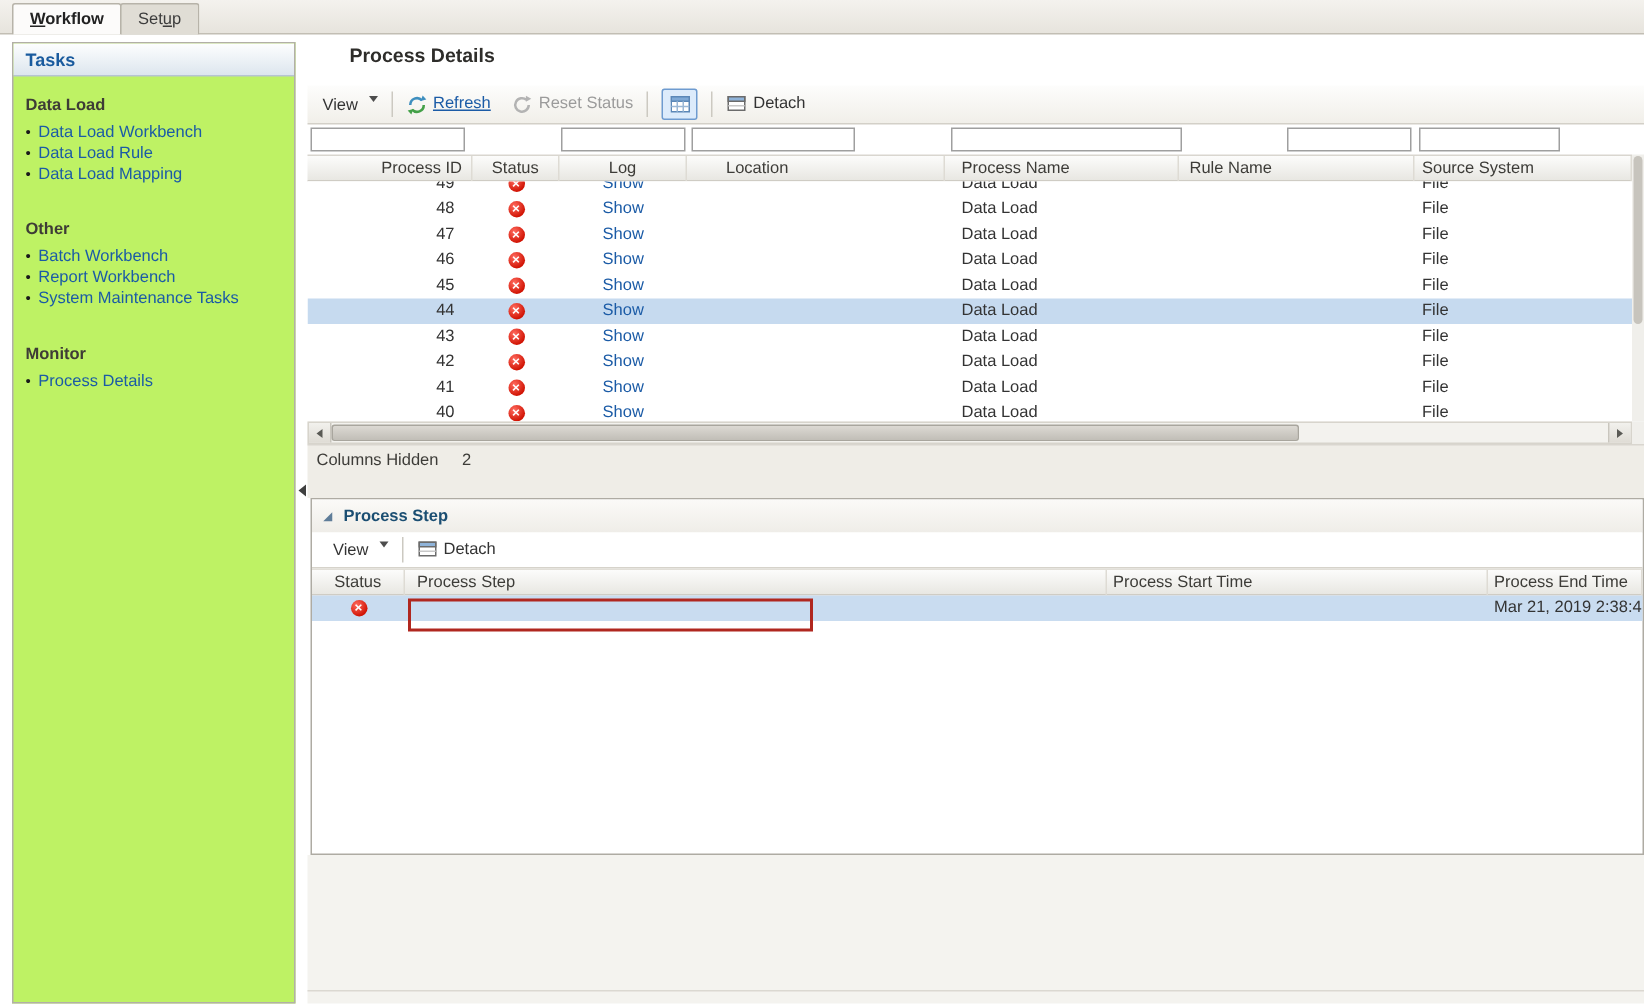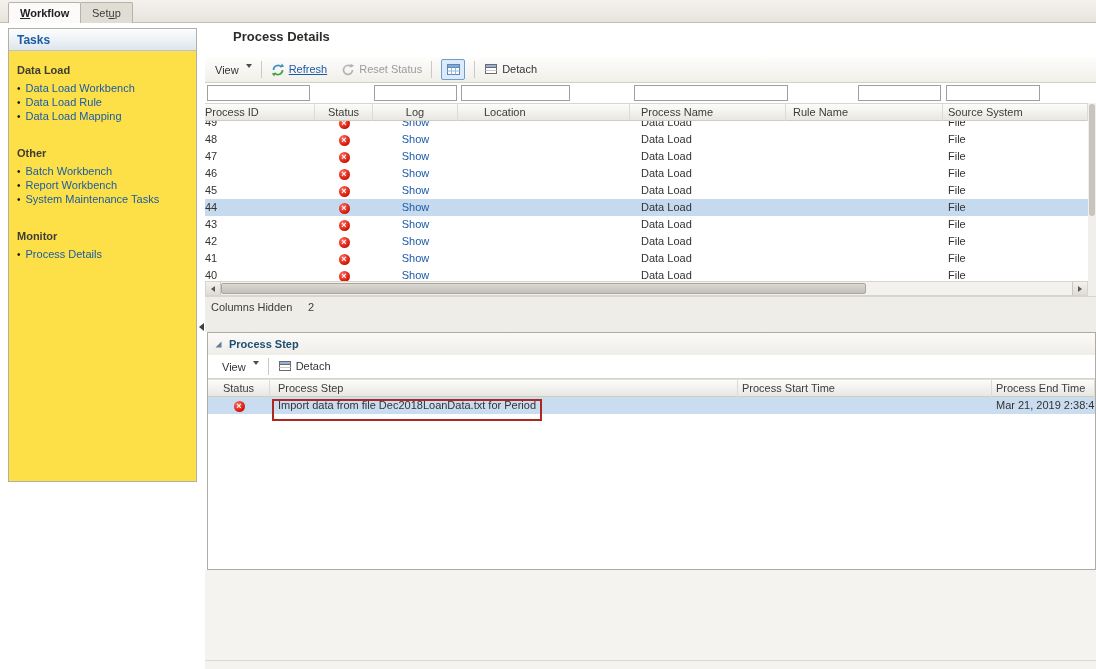--- a/index.html
+++ b/index.html
@@ -9,21 +9,21 @@
 
   
   .tabbar{position:absolute;left:0;top:0;width:1096px;height:23px;
           background:linear-gradient(#f4f2ee,#e7e4dd);border-bottom:1px solid #c2beb4}
   .tab{position:absolute;top:2px;height:21px;line-height:20px;padding:0 11px;
        border:1px solid #b7b3a9;border-bottom:none;border-radius:2px 2px 0 0;cursor:default;white-space:nowrap}
   .tab-active{left:8px;background:#fcfbfa;font-weight:bold;color:#222;z-index:2}
   .tab-inactive{left:80px;background:#e0ddd5;color:#3c3c3c}
 
   
-  .sidebar{position:absolute;left:8px;top:28px;width:189px;height:454px;background:#fde047;border:1px solid #b2afa7}
+  .sidebar{position:absolute;left:8px;top:28px;width:189px;height:641px;background:#bef264;border:1px solid #b2afa7}
   .sidebar-header{height:22px;line-height:22px;padding-left:8px;
     background:linear-gradient(#fdfefe,#dde6ee);border-bottom:1px solid #b7c4d2;
     color:#1a5b9e;font-weight:bold;font-size:12px}
   .side-heading{font-weight:bold;color:#3e3c36;margin:24px 0 6px 8px}
   .side-heading.first{margin-top:13px}
   .side-item{margin:1px 0 1px 8px;line-height:13px;white-space:nowrap}
   .bullet{color:#1a1a1a;margin-right:5px;font-size:10px}
   .side-link{color:#1b5ba6;cursor:pointer}
 
   .splitter-arrow{position:absolute;left:199px;top:323px;width:0;height:0;
@@ -54,21 +54,21 @@
   .pd-thead{position:absolute;left:205px;top:103px;width:883px;height:18px;
     background:linear-gradient(#fcfcfb,#e8e7e2);border-top:1px solid #d9d6cf;border-bottom:1px solid #cfccc4}
   .hc{position:absolute;top:0;height:17px;line-height:17px;color:#3d3c38;
       border-right:1px solid #dedbd4;overflow:hidden;white-space:nowrap;cursor:pointer}
   .pd-body{position:absolute;left:205px;top:121px;width:883px;height:160px;overflow:hidden;background:#fff}
   .pd-row{position:relative;height:17px;line-height:17px;background:#fff;cursor:default}
   .pd-row.first{margin-top:-7px}
   .pd-row.selected{background:#c6daef}
   .c{position:absolute;top:0;height:17px;overflow:hidden;white-space:nowrap}
 
-  .c-pid{left:0;width:110px;padding-right:12px}
+  .c-pid{left:0;width:110px;text-align:right;padding-right:12px}
   .c-status{left:110px;width:58px;text-align:center}
   .c-log{left:168px;width:85px;text-align:center}
   .c-loc{left:253px;width:172px;padding-left:8px}
   .c-pname{left:425px;width:156px;padding-left:11px}
   .c-rname{left:581px;width:157px;padding-left:7px}
   .c-src{left:738px;width:145px;padding-left:5px}
   .hc.c-pid{padding-right:6px}
   .hc.c-loc{padding-left:26px}
 
   .show-link{color:#1b5ba6;cursor:pointer}
@@ -344,21 +344,20 @@
   </div>
   <div class="ps-thead">
       <div class="hc s-status">Status</div>
       <div class="hc s-step">Process Step</div>
       <div class="hc s-start">Process Start Time</div>
       <div class="hc s-end">Process End Time</div>
     </div>
   <div>
       <div class="ps-row selected">
         <div class="c s-status"><span class="err-icon">×</span></div>
-        <div class="c s-step">Import data from file Dec2018LoanData.txt for Period</div>
         <div class="c s-end">Mar 21, 2019 2:38:4</div>
       </div>
     </div>
   <div class="annotation"></div>
 </div>
 
 <div class="strip-bottom"></div>
 <div class="bottom-line"></div>
 
 </body></html>

